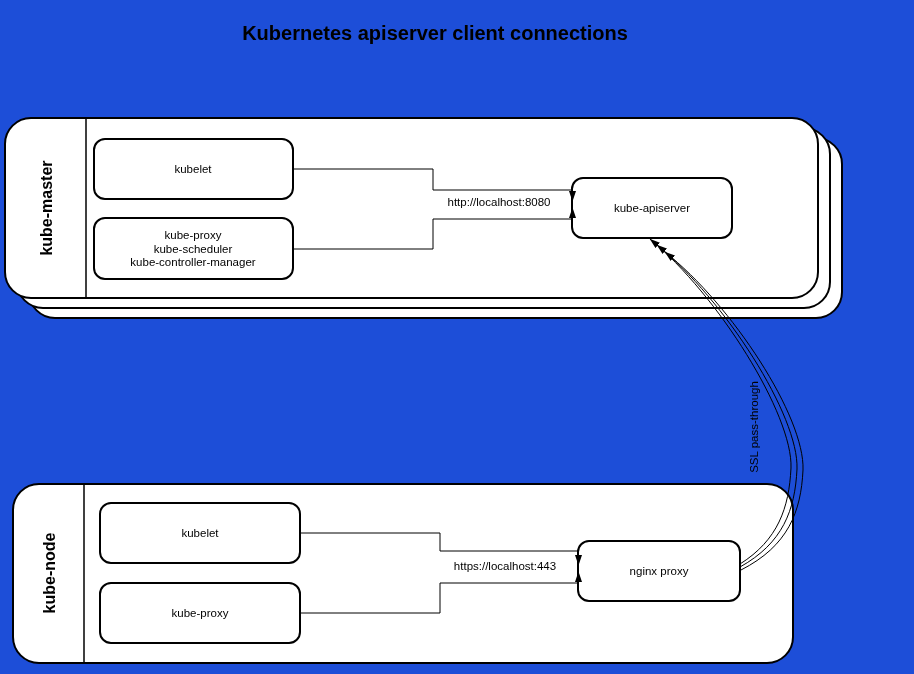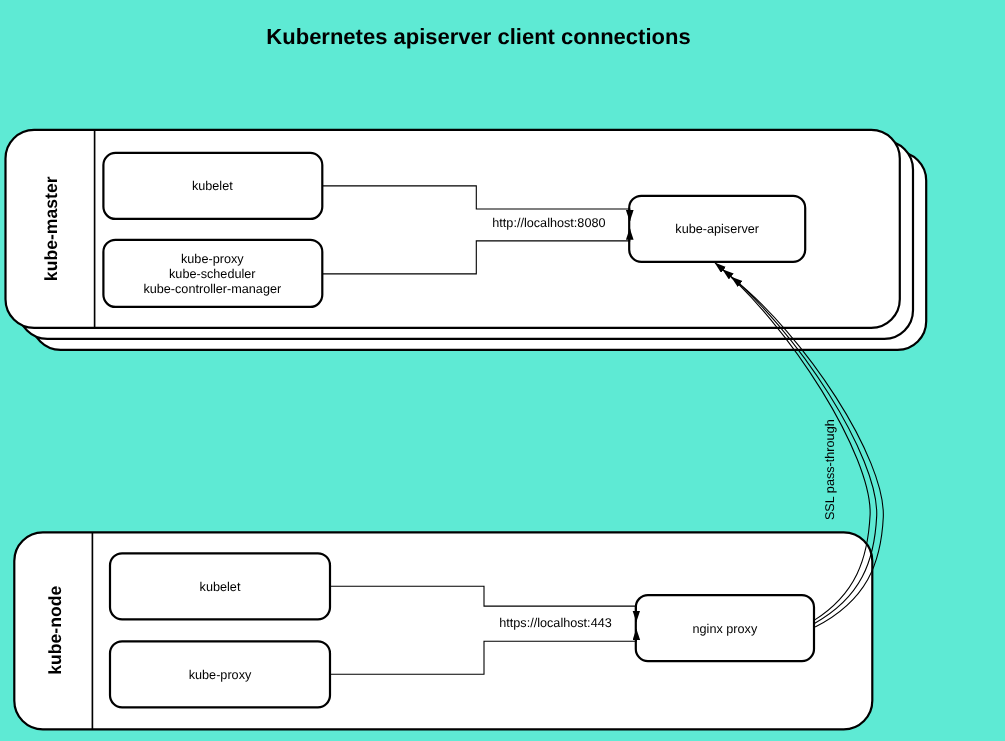--- a/index.html
+++ b/index.html
@@ -1,20 +1,20 @@
 <!DOCTYPE html>
 <html><head>
 <meta charset="utf-8">
 <style>
   html, body { margin: 0; padding: 0; background: #ffffff; }
   .stage {
     position: relative;
     width: 914px;
     height: 674px;
-    background: #5eead4;
+    background: #1d4ed8;
     overflow: hidden;
   }
   svg { display: block; }
   text {
     font-family: "Liberation Sans", sans-serif;
     fill: #000000;
   }
   .title-text  { font-size: 20px; font-weight: bold; }
   .group-label { font-size: 16px; font-weight: bold; }
   .box-label   { font-size: 11.5px; }

